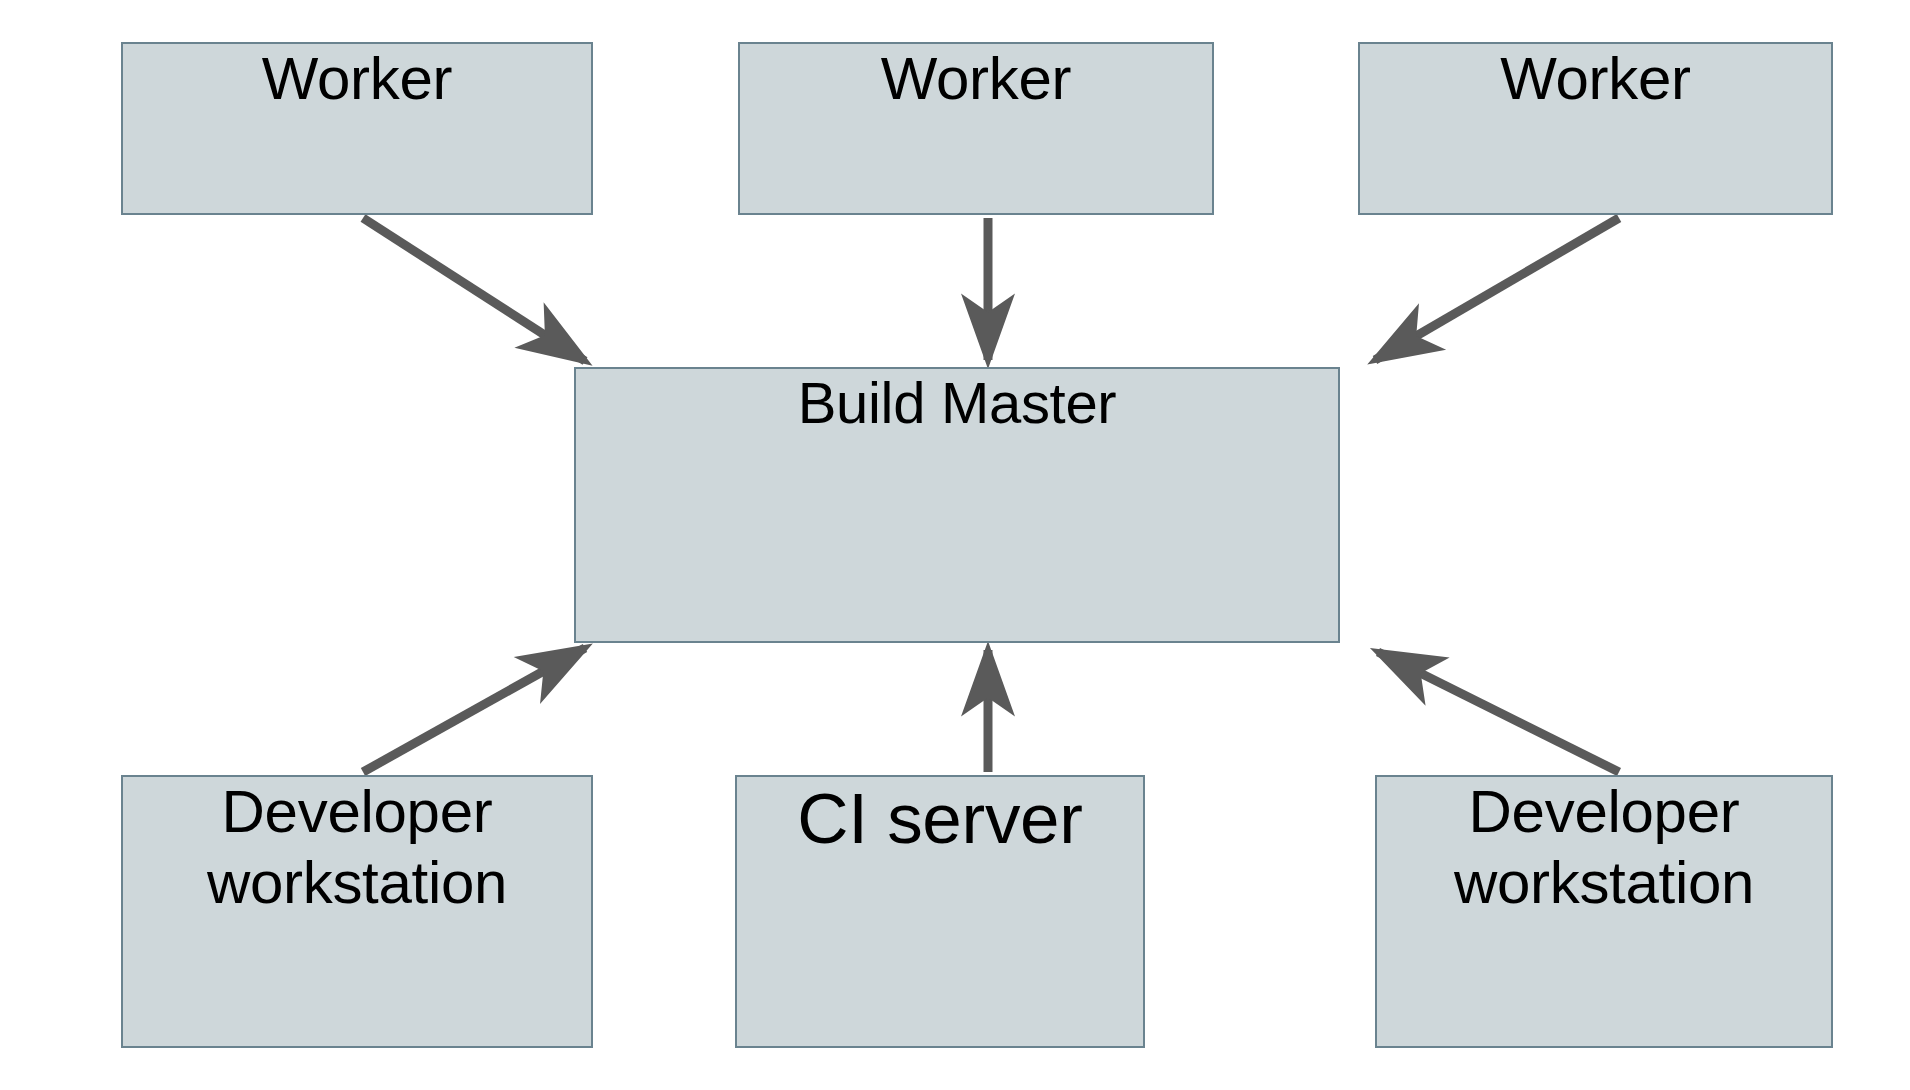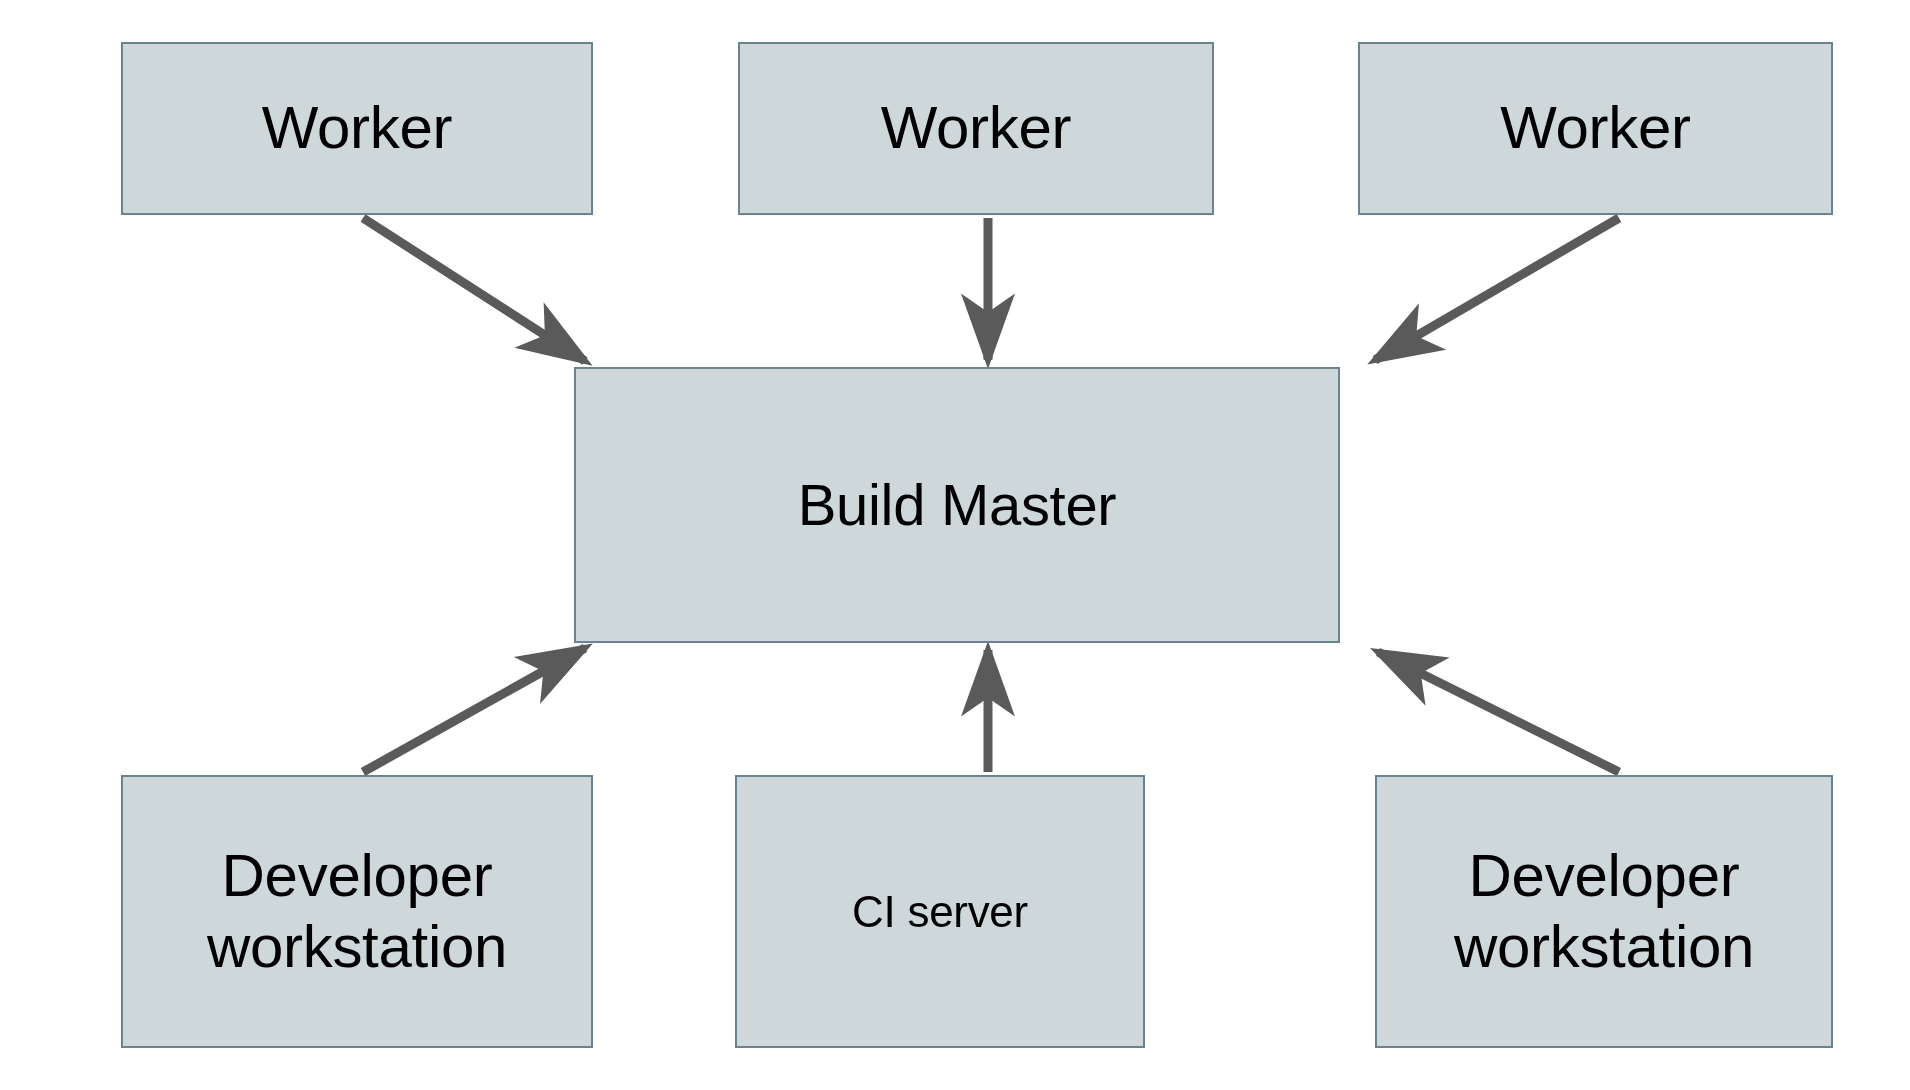--- a/index.html
+++ b/index.html
@@ -25,41 +25,40 @@
     width: 1910px;
     height: 1090px;
     pointer-events: none;
   }
   .node {
     position: absolute;
     box-sizing: border-box;
     background: #ced7da;
     border: 2px solid #6a838f;
     display: flex;
-    align-items: center;
     justify-content: center;
     text-align: center;
     color: #000000;
     line-height: 1.18;
     white-space: pre-line;
     letter-spacing: -0.3px;
   }
   .node-label {
     display: block;
     width: 100%;
     padding: 0 8px;
     box-sizing: border-box;
   }
   
   #node-worker-1   { left: 121px; top: 42px;  width: 472px; height: 173px; font-size: 60px; }
   #node-worker-2   { left: 738px; top: 42px;  width: 476px; height: 173px; font-size: 60px; }
   #node-worker-3   { left: 1358px;top: 42px;  width: 475px; height: 173px; font-size: 60px; }
   #node-build-master { left: 574px; top: 367px; width: 766px; height: 276px; font-size: 58px; }
   #node-dev-workstation-left  { left: 121px;  top: 775px; width: 472px; height: 273px; font-size: 60px; }
-  #node-ci-server             { left: 735px;  top: 775px; width: 410px; height: 273px; font-size: 44px; }
+  #node-ci-server             { left: 735px;  top: 775px; width: 410px; height: 273px; font-size: 71px; }
   #node-dev-workstation-right { left: 1375px; top: 775px; width: 458px; height: 273px; font-size: 60px; }
 </style>
 </head>
 <body>
 
 <div id="diagram-canvas">
 
   <svg id="edge-layer" viewBox="0 0 1910 1090" width="1910" height="1090" xmlns="http://www.w3.org/2000/svg">
     <defs>
       <marker id="arrowhead" markerWidth="9" markerHeight="9" refX="7.6" refY="3.2" orient="auto" markerUnits="strokeWidth">

